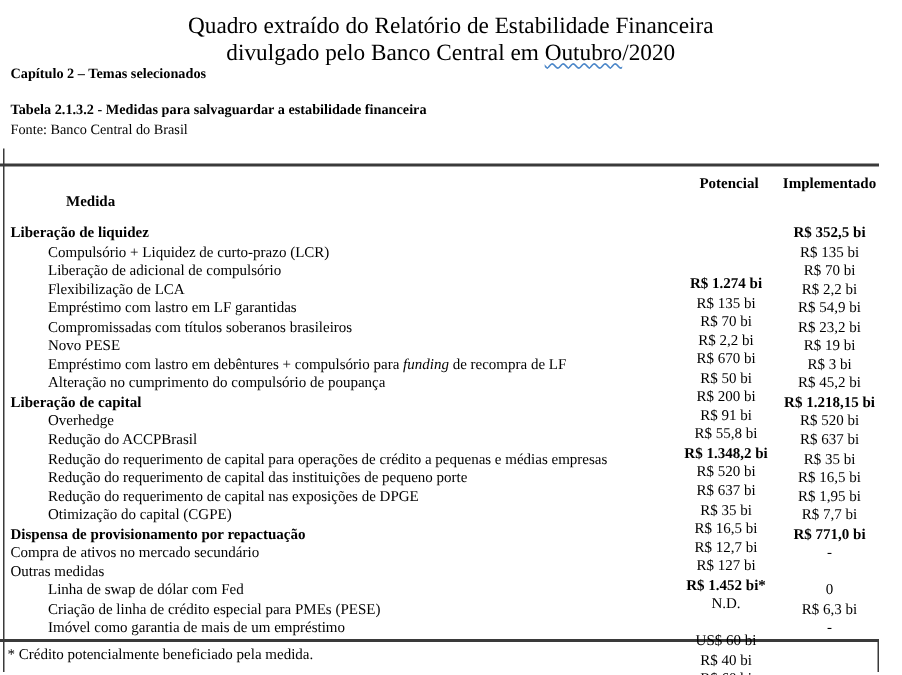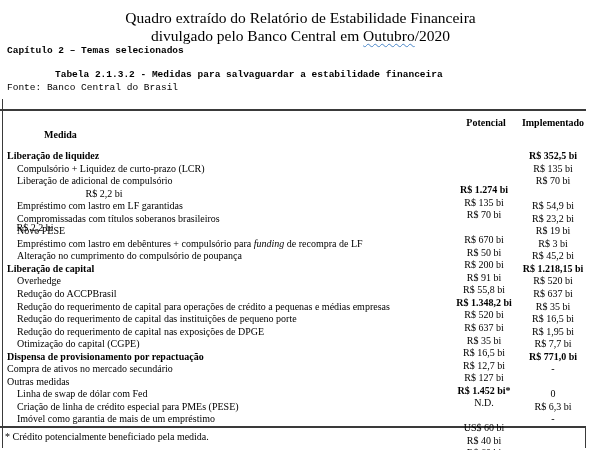--- a/index.html
+++ b/index.html
@@ -19,25 +19,25 @@
   .squiggle {
     text-decoration-line: underline;
     text-decoration-style: wavy;
     text-decoration-color: var(--squiggle);
     text-decoration-thickness: 1px;
     text-underline-offset: 2px;
   }
 
   
   .meta-line {
-    position:absolute; left:7px; font-family:Liberation Mono, monospace;
+    position:absolute; left:7px; font-family:Liberation Serif, serif;
     font-size:9.5px; white-space:nowrap;
   }
   .chapter { top:45px; font-weight:bold; }
-  .caption { top:69px; font-weight:bold;margin-left:48px; }
+  .caption { top:69px; font-weight:bold; }
   .source  { top:82px; }
 
   
   .rule-top    { position:absolute; left:0;   top:109px; width:586px; height:2px; background:var(--rule); }
   .rule-left   { position:absolute; left:2px; top:99px;  width:1px;  height:349px; background:var(--rule); }
   .rule-bottom { position:absolute; left:0;   top:426px; width:586px; height:2px; background:var(--rule); }
   .rule-right  { position:absolute; left:585px; top:428px; width:1px; height:20px; background:var(--rule); }
 
   
   .col-head {
@@ -47,21 +47,21 @@
   .head-pot  { left:451px; width:70px; }
   .head-impl { left:519px; width:68px; }
   .head-medida {
     position:absolute; top:129px; left:7px; font-weight:bold; font-size:10px;margin-left:37px;
   }
 
   
   .tbody { position:absolute; top:150px; left:0; width:587px; }
   .row { display:flex; height:12.55px; line-height:12.55px; font-size:10px; }
   .row .c-label { flex:1; padding-left:7px; white-space:nowrap; overflow:hidden; }
-  .row.indent .c-label { padding-left:17px; }
+  .row.indent .c-label { padding-left:32px; }
   .row .c-pot  { width:70px; text-align:center; white-space:nowrap;margin-top:34px; }
   .row .c-impl { width:68px; text-align:center; white-space:nowrap; }
   .row.bold { font-weight:bold; }
 
   
   .footnote { position:absolute; top:431px; left:5px; font-size:10px; white-space:nowrap;text-align:center; }
 </style>
 </head>
 <body>
 
@@ -95,20 +95,21 @@
         <span class="c-label">Compulsório + Liquidez de curto-prazo (LCR)</span>
         <span class="c-pot">R$ 135 bi</span>
         <span class="c-impl">R$ 135 bi</span>
       </div>
       <div class="row indent">
         <span class="c-label">Liberação de adicional de compulsório</span>
         <span class="c-pot">R$ 70 bi</span>
         <span class="c-impl">R$ 70 bi</span>
       </div>
       <div class="row indent">
+        <span class="c-label">Flexibilização de LCA</span>
         <span class="c-pot">R$ 2,2 bi</span>
         <span class="c-impl">R$ 2,2 bi</span>
       </div>
       <div class="row indent">
         <span class="c-label">Empréstimo com lastro em LF garantidas</span>
         <span class="c-pot">R$ 670 bi</span>
         <span class="c-impl">R$ 54,9 bi</span>
       </div>
       <div class="row indent">
         <span class="c-label">Compromissadas com títulos soberanos brasileiros</span>

